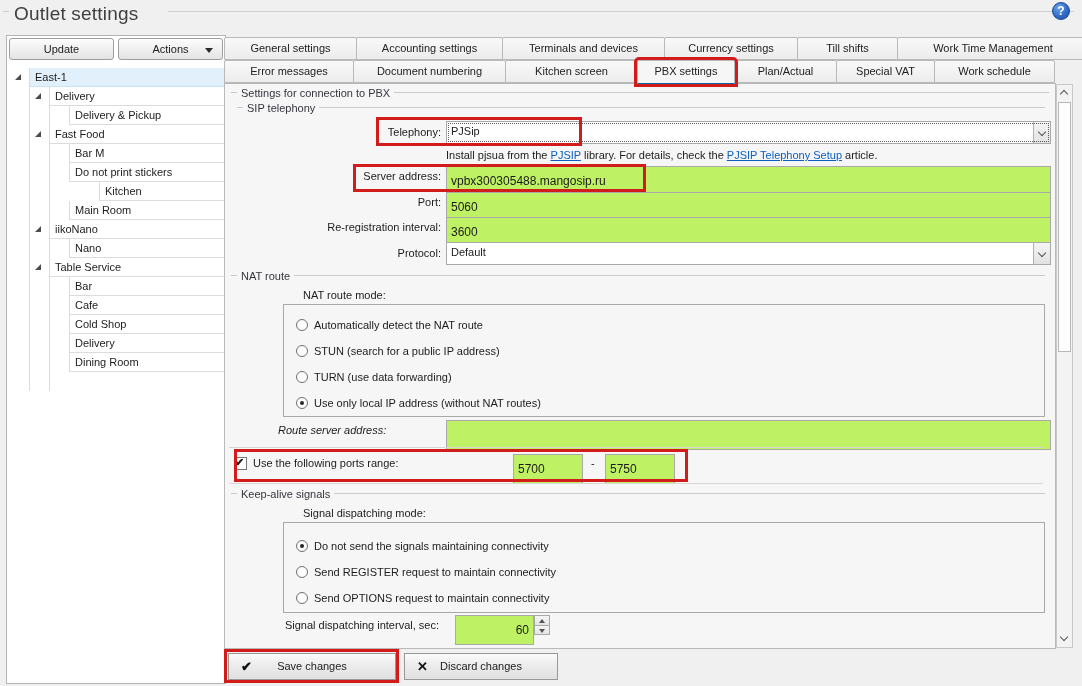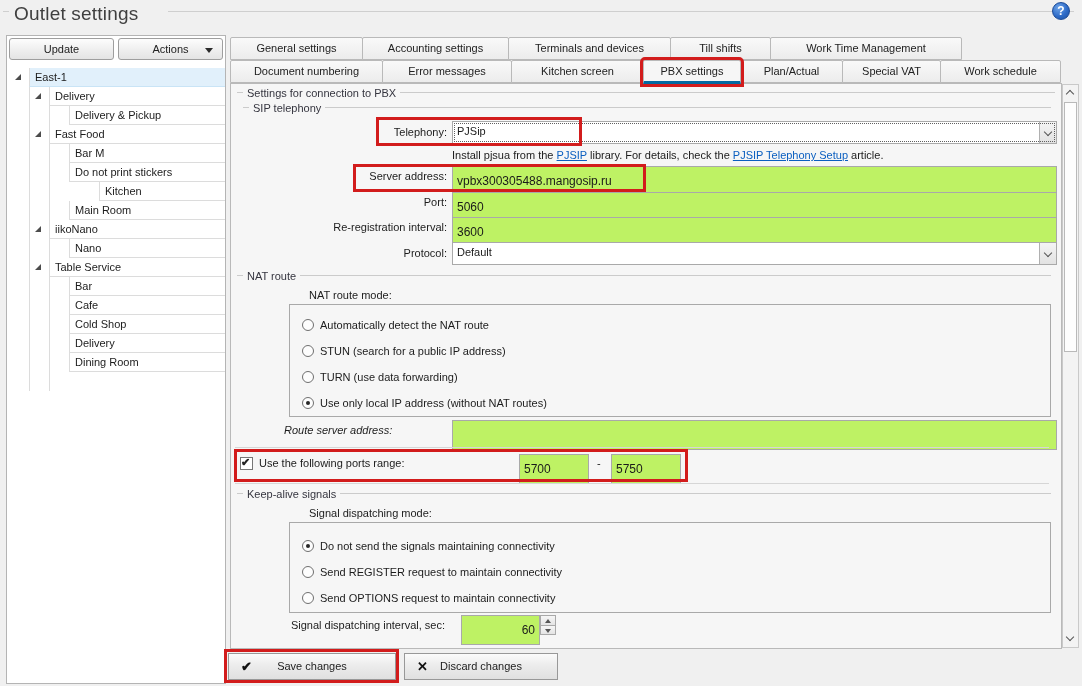--- a/index.html
+++ b/index.html
@@ -27,29 +27,29 @@
   #tree{position:relative;margin-top:6px;}
   .titem{position:relative;height:19px;cursor:pointer;}
   .titem .cell{height:19px;border-left:1px solid #dcdcdc;border-bottom:1px solid #dcdcdc;
     padding-left:5px;font-size:11px;line-height:18px;color:#1c1c1c;white-space:nowrap;overflow:hidden;}
   .titem.sel .cell{background:#e1f0fb;border-bottom:1px solid #c9e4f6;}
   .tri{position:absolute;top:6px;width:0;height:0;border-style:solid;
     border-width:0 0 6px 6px;border-color:transparent transparent #4c4c4c transparent;}
   .guide{position:absolute;width:0;border-left:1px solid #dcdcdc;}
 
   
-  #main{left:230px;top:37px;width:852px;height:649px;}
+  #main{left:224px;top:37px;width:852px;height:649px;}
   .tab-row{position:absolute;left:0;display:flex;height:23px;}
   #tab-row-1{top:0;}
   #tab-row-2{top:23px;z-index:2;}
   .tab{height:23px;border:1px solid #b9b9b9;background:linear-gradient(#f9f9f9,#ececec);
     font-size:11px;color:#222;text-align:center;line-height:21px;cursor:pointer;flex:none;
     border-radius:2px 2px 0 0;white-space:nowrap;overflow:hidden;}
   .tab + .tab{margin-left:-1px;}
-  .tab.selected{background:#f6f6f6;height:24px;border-bottom:3px solid #0369a1;z-index:3;position:relative;}
+  .tab.selected{background:#f6f6f6;height:24px;border-bottom:1px solid #0369a1;z-index:3;position:relative;}
   .hl-red{outline:3px solid #d21c1c;outline-offset:0;}
 
   
   #content{left:0;top:46px;width:832px;height:566px;background:#f6f6f6;border:1px solid #b9b9b9;}
   .legend{position:absolute;display:flex;align-items:center;font-size:11px;color:#35353f;white-space:nowrap;height:13px;}
   .legend::before{content:"";width:6px;border-top:1px solid #cbcbcb;margin-right:4px;}
   .legend::after{content:"";flex:1;border-top:1px solid #cbcbcb;margin-left:4px;}
   .lbl{position:absolute;font-size:11px;color:#1c1c1c;line-height:21px;white-space:nowrap;}
   .r{text-align:right;}
   .field{position:absolute;height:30px;border:1px solid #a9a9a9;background:#bef264;
@@ -173,26 +173,27 @@
         <div class="cell" style="margin-left: 62px;">Dining Room</div>
       </div>
     </div>
 </aside>
 
 <section class="abs" id="main">
   <div class="tab-row" id="tab-row-1">
       <div class="tab" style="width: 133px;">General settings</div>
       <div class="tab" style="width: 147px;">Accounting settings</div>
       <div class="tab" style="width: 163px;">Terminals and devices</div>
+      <div class="tab" style="width: 134px;">Currency settings</div>
       <div class="tab" style="width: 101px;">Till shifts</div>
       <div class="tab" style="width: 192px;">Work Time Management</div>
     </div>
   <div class="tab-row" id="tab-row-2">
+      <div class="tab" style="width: 130px;">Error messages</div>
       <div class="tab" style="width: 153px;">Document numbering</div>
-      <div class="tab" style="width: 130px;">Error messages</div>
       <div class="tab" style="width: 133px;">Kitchen screen</div>
       <div class="tab selected hl-red" style="width: 98px;">PBX settings</div>
       <div class="tab" style="width: 103px;">Plan/Actual</div>
       <div class="tab" style="width: 99px;">Special VAT</div>
       <div class="tab" style="width: 121px;">Work schedule</div>
     </div>
 
   <div class="abs" id="content">
     <div class="legend" style="left:6px;right:6px;top:2px;">Settings for connection to PBX</div>
     <div class="legend" style="left:12px;right:10px;top:17px;">SIP telephony</div>

